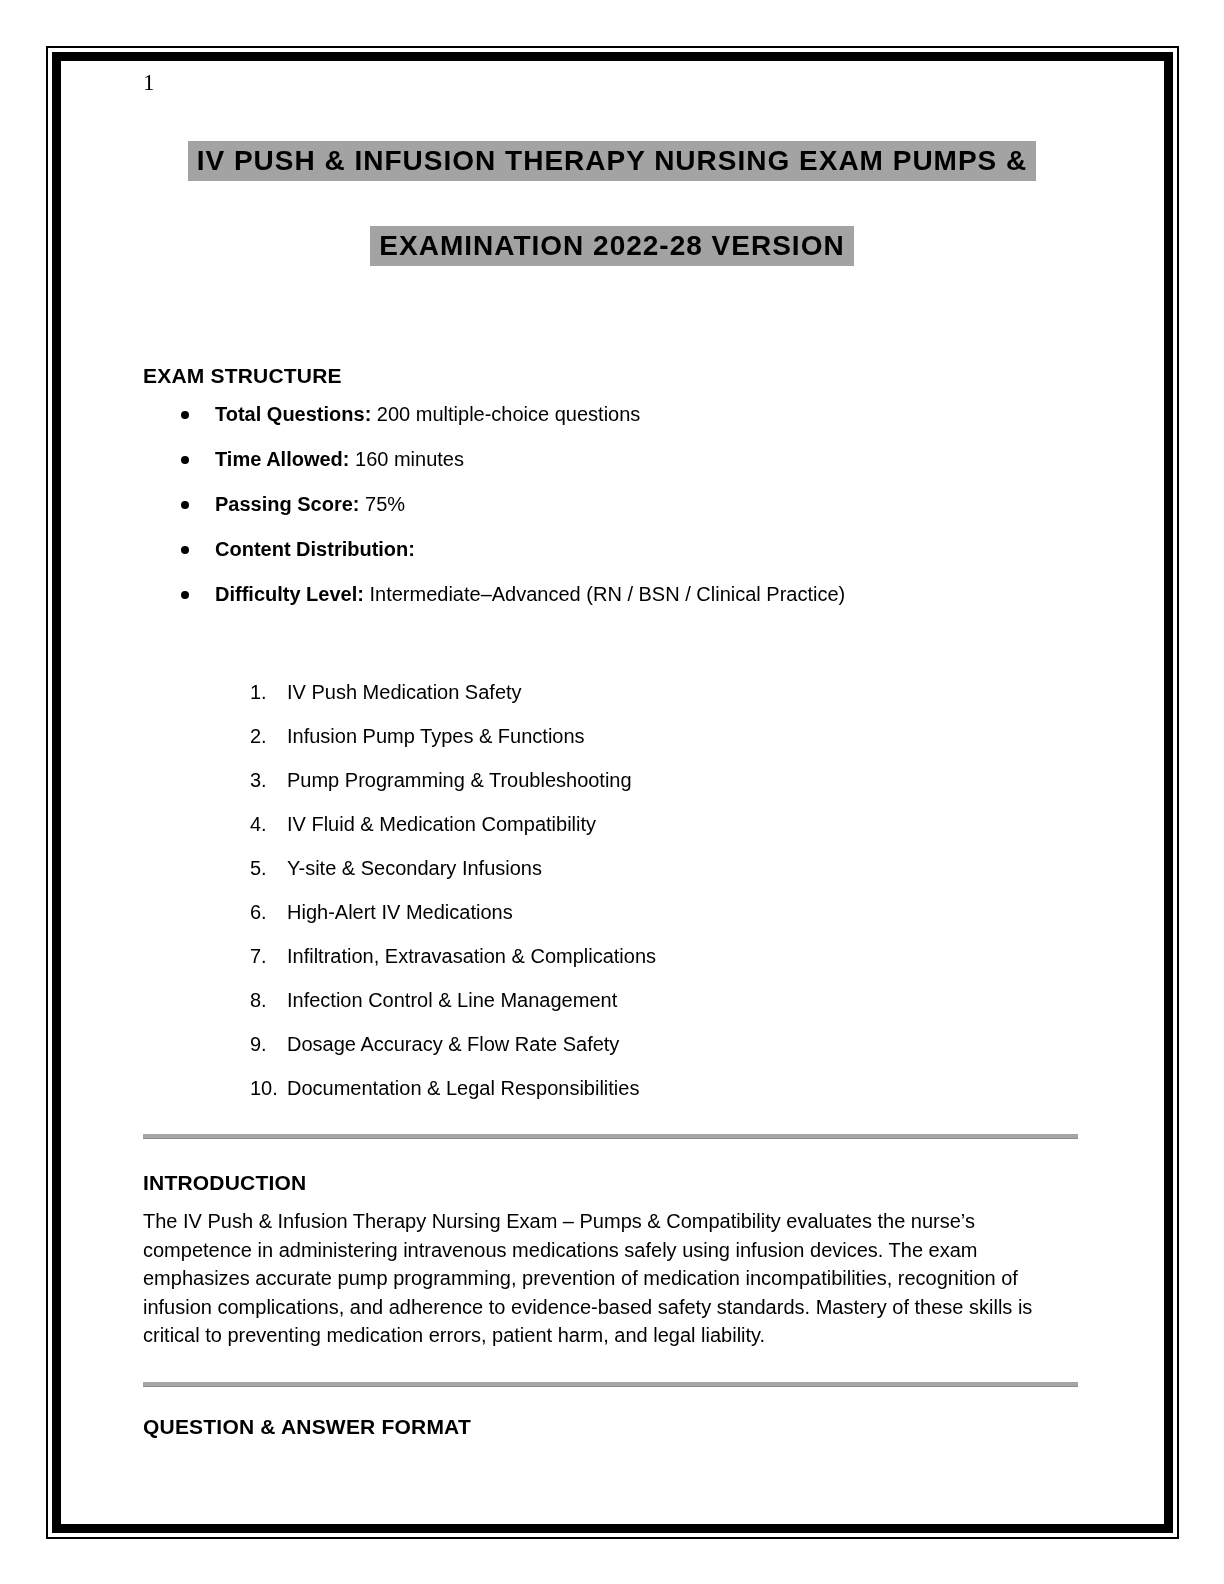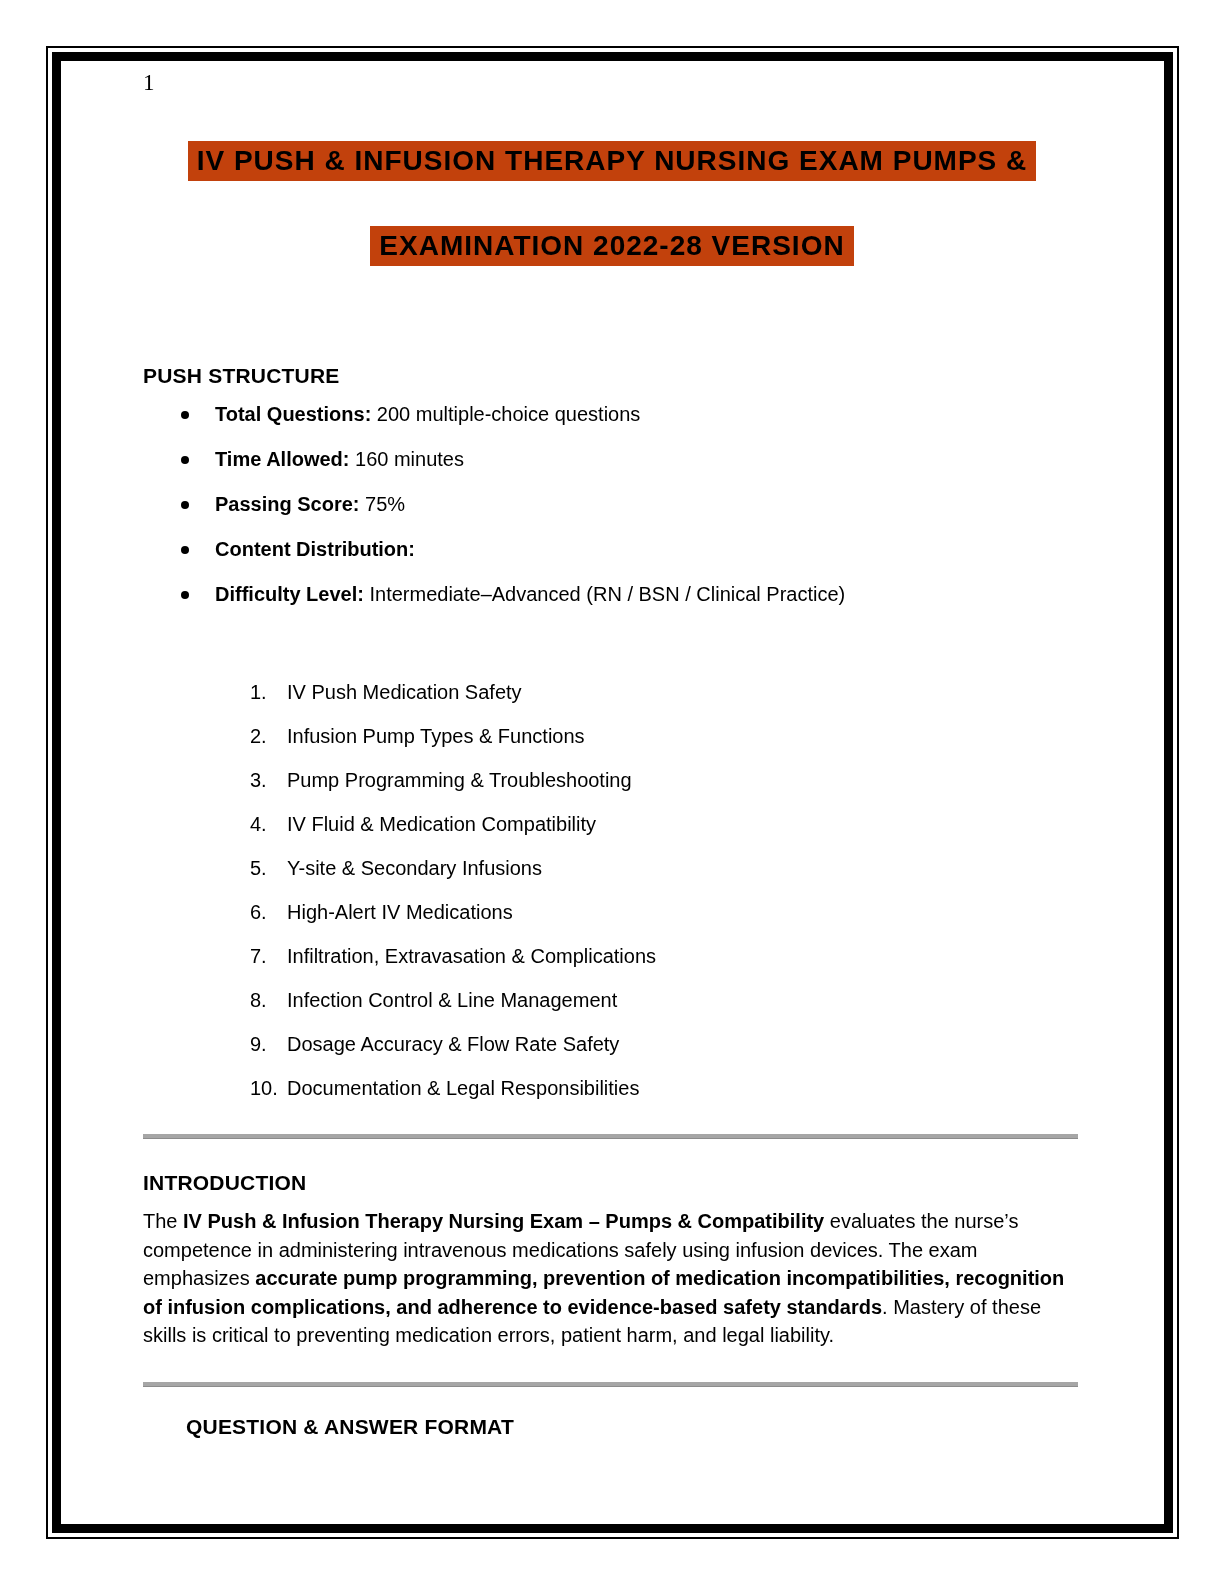--- a/index.html
+++ b/index.html
@@ -17,69 +17,69 @@
   .page-number{
     position:absolute;left:0;top:70px;
     font-family:"Liberation Serif",serif;font-size:23px;line-height:26px;
   }
 
   .doc-title{
     position:absolute;left:0;top:141px;width:938px;text-align:center;
     font-weight:bold;font-size:28px;letter-spacing:1px;
   }
   .doc-title .hl{
-    display:inline-block;background:#c2410c;color:#000;
+    display:inline-block;background:#a3a3a3;color:#000;
     line-height:28px;padding:6px 9px;margin-bottom:13px;white-space:nowrap;
   }
 
   .section-heading{
     position:absolute;left:0;font-weight:bold;font-size:21px;line-height:24px;letter-spacing:0.2px;
   }
   .h-exam{top:364px;}
   .h-intro{top:1171px;}
-  .h-qa{top:1415px;margin-left:43px;}
+  .h-qa{top:1415px;}
 
   .bullet-list{position:absolute;left:37px;top:400px;width:900px;list-style:none;margin:0;padding:0;font-size:20px;}
   .bullet-list li{position:relative;padding-left:35px;margin-bottom:16px;line-height:29px;}
   .dot{
     position:absolute;left:1px;top:11px;width:8px;height:8px;border-radius:50%;background:#000;
   }
   .blabel{font-weight:bold;}
 
   .num-list{position:absolute;left:107px;top:678px;width:830px;list-style:none;margin:0;padding:0;font-size:20px;}
   .num-list li{position:relative;padding-left:37px;margin-bottom:15px;line-height:29px;}
   .num{position:absolute;left:0;top:0;}
 
   .rule{position:absolute;left:0;width:935px;height:4px;background:#A6A6A6;border-bottom:1px solid #8c8c8c;}
   .rule-1{top:1134px;}
   .rule-2{top:1382px;}
 
   .intro-para{
     position:absolute;left:0;top:1207px;width:940px;
     font-size:20px;line-height:28.5px;text-align:left;
   }
-  .seg-b{font-weight:bold;margin-top:40px;}
+  .seg-b{font-weight:normal;margin-top:40px;}
 </style>
 </head>
 <body>
 
 <div class="frame-thin"></div>
 <div class="frame-thick"></div>
 
 <div class="content">
 
   <div class="page-number">1</div>
 
   <div class="doc-title">
     <span class="hl">IV PUSH &amp; INFUSION THERAPY NURSING EXAM PUMPS &amp;</span><br>
     <br>
     <span class="hl">EXAMINATION 2022-28 VERSION</span>
   </div>
 
-  <div class="section-heading h-exam">PUSH STRUCTURE</div>
+  <div class="section-heading h-exam">EXAM STRUCTURE</div>
 
   <ul class="bullet-list">
     <li>
       <span class="dot"></span>
       <span class="blabel">Total Questions:</span><span> 200 multiple-choice questions</span>
     </li>
     <li>
       <span class="dot"></span>
       <span class="blabel">Time Allowed:</span><span> 160 minutes</span>
     </li>

